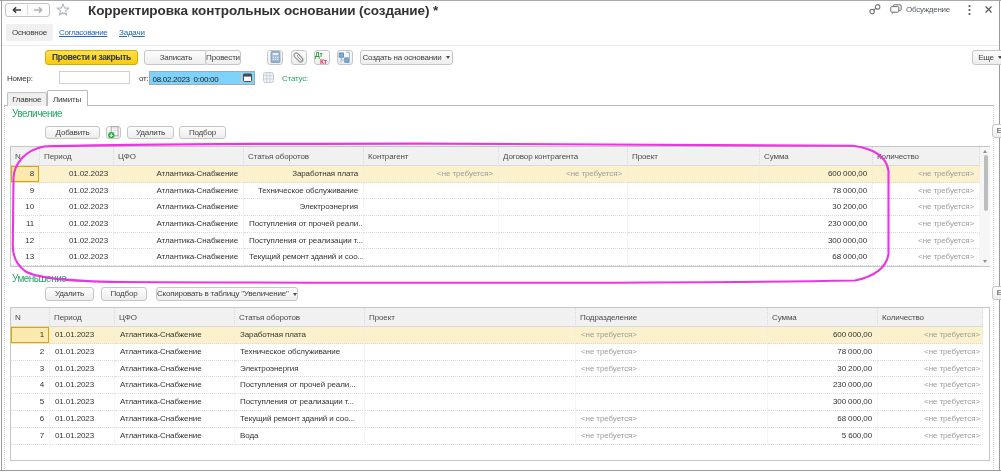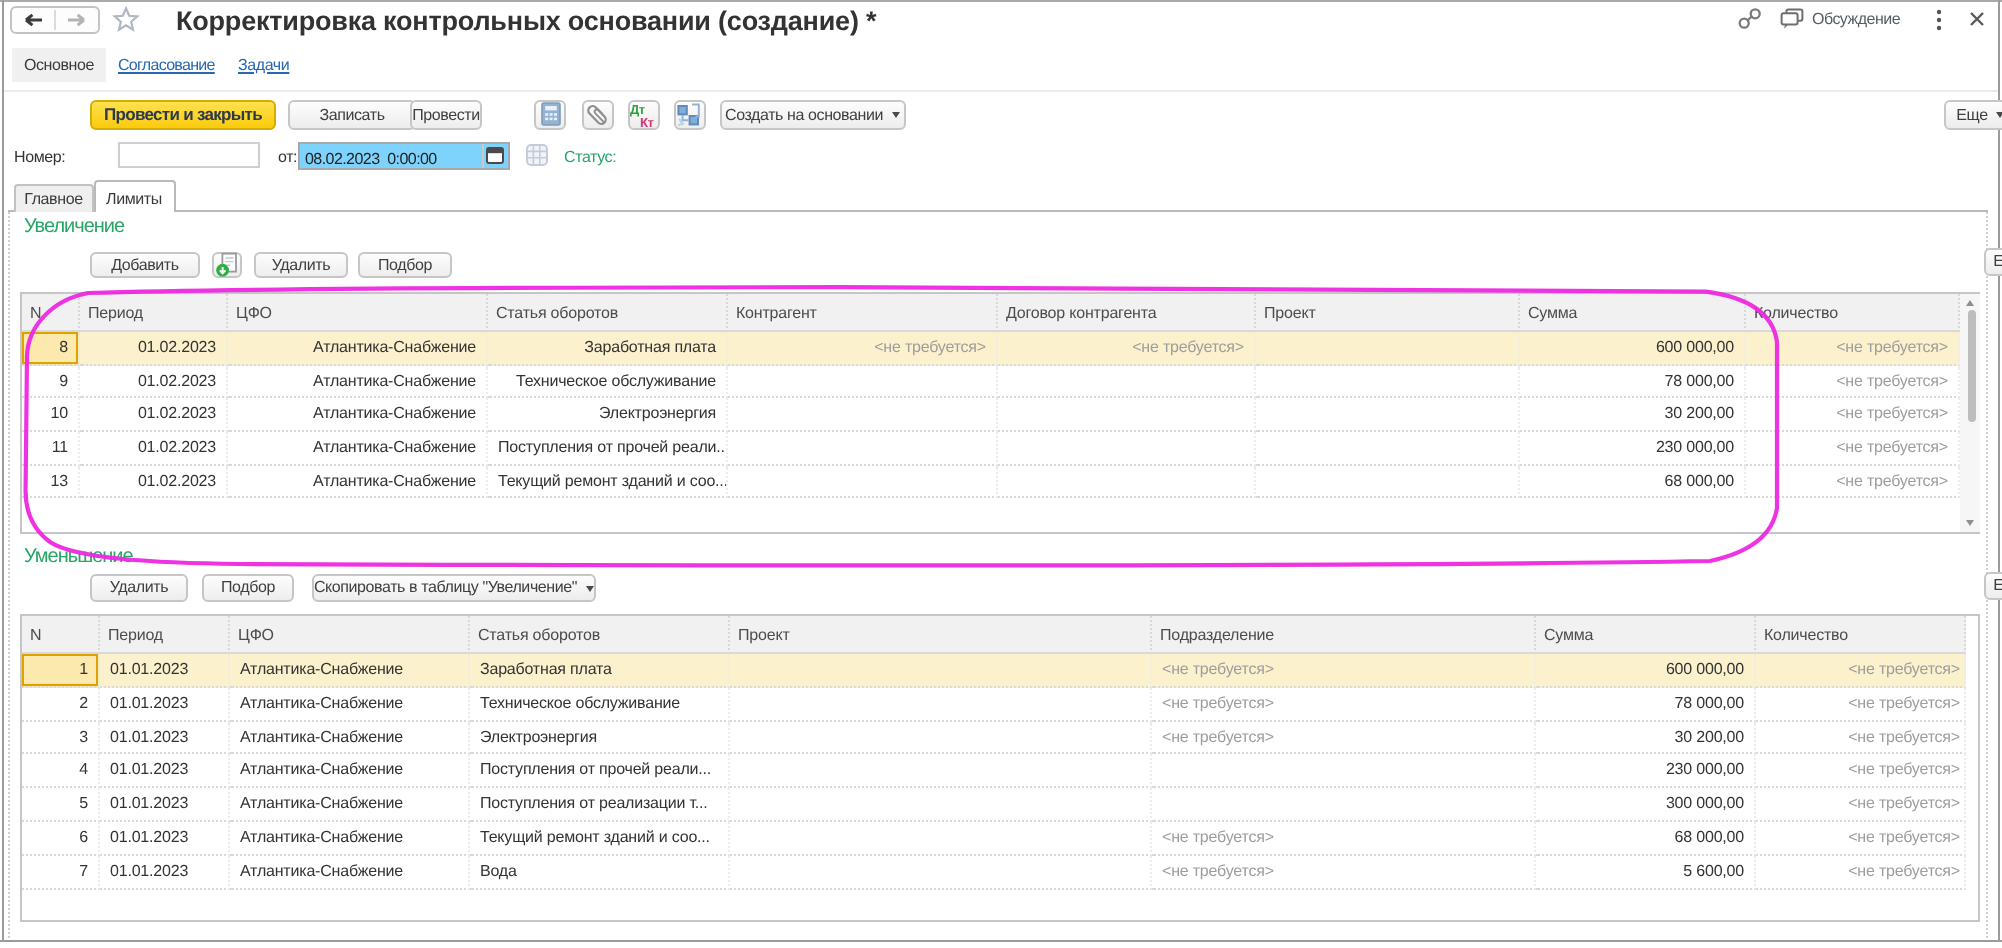--- a/index.html
+++ b/index.html
@@ -220,20 +220,31 @@
             <td>01.02.2023</td>
             <td>Атлантика-Снабжение</td>
             <td>Поступления от прочей реали...</td>
             <td></td>
             <td></td>
             <td></td>
             <td class="num">230 000,00</td>
             <td class="num gray">&lt;не требуется&gt;</td>
           </tr>
       <tr>
+            <td class="num">12</td>
+            <td>01.02.2023</td>
+            <td>Атлантика-Снабжение</td>
+            <td>Поступления от реализации т...</td>
+            <td></td>
+            <td></td>
+            <td></td>
+            <td class="num">300 000,00</td>
+            <td class="num gray">&lt;не требуется&gt;</td>
+          </tr>
+      <tr>
             <td class="num">13</td>
             <td>01.02.2023</td>
             <td>Атлантика-Снабжение</td>
             <td>Текущий ремонт зданий и соо...</td>
             <td></td>
             <td></td>
             <td></td>
             <td class="num">68 000,00</td>
             <td class="num gray">&lt;не требуется&gt;</td>
           </tr>

